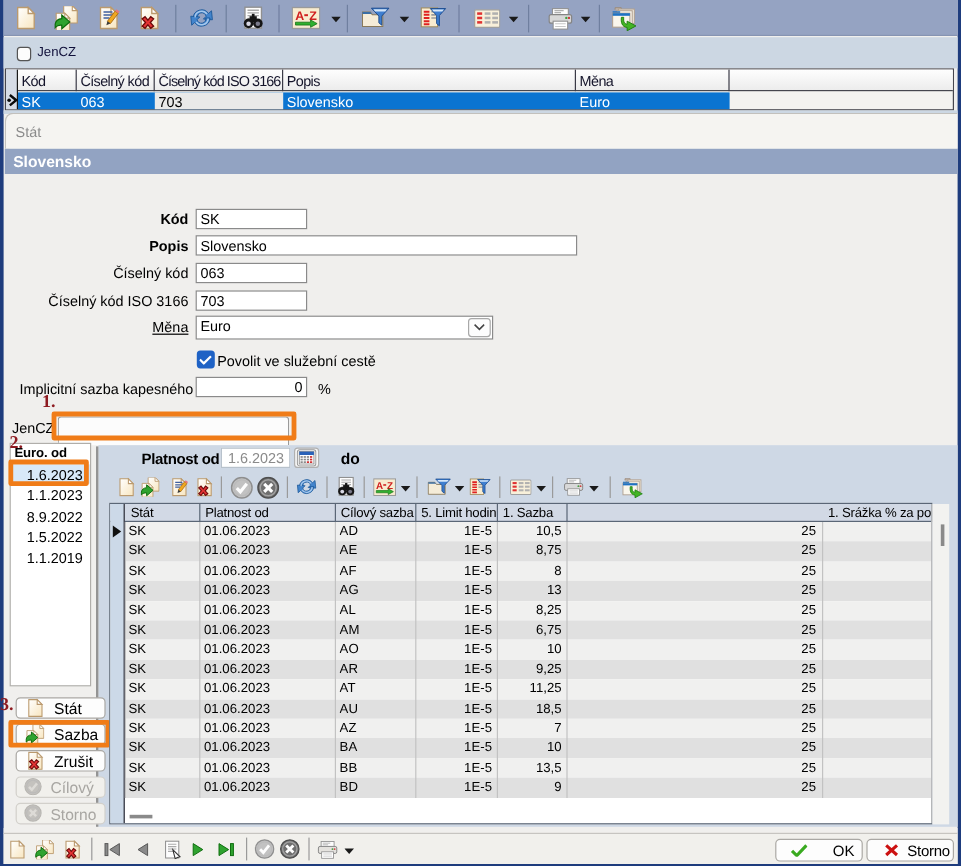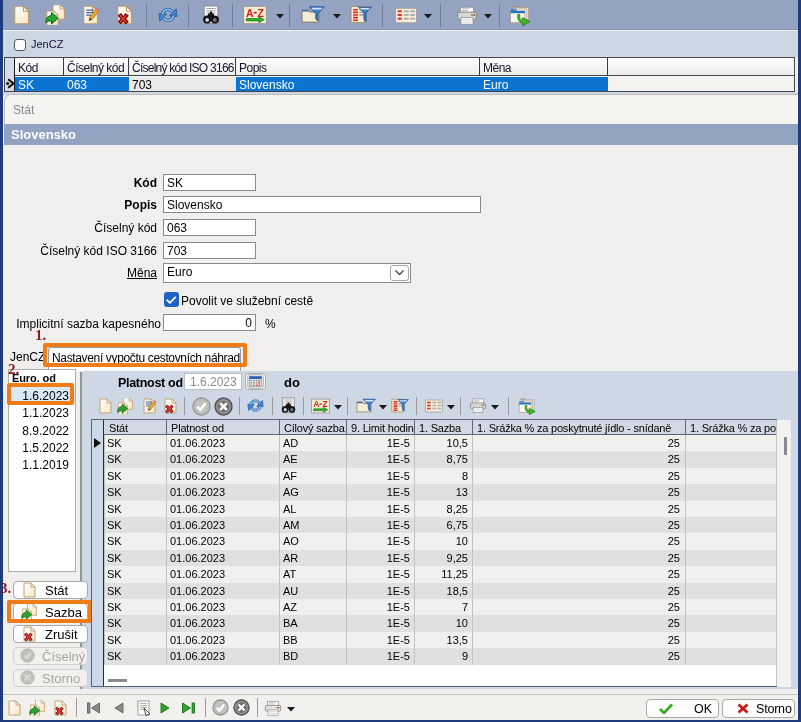--- a/index.html
+++ b/index.html
@@ -227,21 +227,20 @@
 <svg class="ab" style="left:166px;top:296px" width="11" height="8" viewBox="0 0 11 8">
       <path d="M0.6 3.6 L3.8 6.8 L9.8 0.8" stroke="#fff" stroke-width="1.8" fill="none"></path>
     </svg>
 <div class="lbl" style="left:181px;top:294px">Povolit ve služební cestě</div>
 <div class="lbl" style="right:640px;top:317px;">Implicitní sazba kapesného</div>
 <div class="inp" style="left:163px;top:314px;width:93px;height:17px;text-align:right;color:#000">0</div>
 <div class="lbl" style="left:265px;top:317px">%</div>
 <div class="rednum" style="left:35px;top:327px">1.</div>
 <div class="ab" style="left:48px;top:347px;width:193px;height:24px;background:#fcfcfc;border:1px solid #9a9a9a;border-bottom:none;border-top-left-radius:3px;border-top-right-radius:3px"></div>
 <div class="ab" style="left:10px;top:350px;font-size:12px">JenCZ</div>
-<div class="ab" style="left:52px;top:351px;font-size:12px;letter-spacing:-0.35px">Nastavení vypočtu cestovních náhrad</div>
 <div class="orect" style="left:43px;top:343px;width:204px;height:24px"></div>
 <div class="ab" style="left:82px;top:371px;width:716px;height:318px;background:#ced8e5"></div>
 <div class="ab" style="left:80px;top:372px;width:2px;height:317px;background:#949494"></div>
 <div class="rednum" style="left:8px;top:361px">2.</div>
 <div class="ab" style="left:12px;top:372px;font-weight:bold;font-size:11px;letter-spacing:-0.1px;z-index:5">Euro. od</div>
 <div class="ab" style="left:8px;top:369px;width:68px;height:203px;background:#fff;border:1px solid #b0aeaa"></div>
 <div class="ab" style="left:9px;top:387px;width:66px;height:16px;background:#d8e9f8;text-align:right;padding:2px 6px 0 0;font-size:12px">1.6.2023</div>
 <div class="ab" style="left:9px;top:404px;width:66px;height:16px;text-align:right;padding:2px 6px 0 0;font-size:12px">1.1.2023</div>
 <div class="ab" style="left:9px;top:422px;width:66px;height:16px;text-align:right;padding:2px 6px 0 0;font-size:12px">8.9.2022</div>
 <div class="ab" style="left:9px;top:439px;width:66px;height:16px;text-align:right;padding:2px 6px 0 0;font-size:12px">1.5.2022</div>
@@ -292,21 +291,21 @@
         <path d="M3.6 8.6 l1.9-1.5 1.9 2.3 1.9-2.3 1.9 1.5 -2.2 2.4 2.2 2.4 -1.9 1.5 -1.9-2.3 -1.9 2.3 -1.9-1.5 2.2-2.4 z"></path>
       </g>
     </svg>
 <div class="ab" style="left:45px;top:627px;font-size:13px">Zrušit</div>
 <div class="btn" style="left:13px;top:647px;width:75px;height:18px;background:#f1f0ec;border-color:#d2d0cb"></div>
 <svg class="ab" style="left:20px;top:648px" width="15" height="15" viewBox="0 0 16 16">
       <circle cx="8" cy="8" r="7.2" fill="#c4c2be" stroke="#b8b6b2" stroke-width="1"></circle>
       <circle cx="8" cy="8" r="5.6" fill="none" stroke="#b8b8b8" stroke-width="1" opacity="0.7"></circle>
       <path d="M4.5 8.2 L7 10.8 L11.5 5.2" stroke="#dddbd7" stroke-width="2.2" fill="none"></path>
     </svg>
-<div class="ab" style="left:42px;top:649px;color:#a8a6a2;font-size:13px">Číselný</div>
+<div class="ab" style="left:42px;top:649px;color:#a8a6a2;font-size:13px">Cílový</div>
 <div class="btn" style="left:13px;top:669px;width:75px;height:18px;background:#f1f0ec;border-color:#d2d0cb"></div>
 <svg class="ab" style="left:20px;top:670px" width="15" height="15" viewBox="0 0 16 16">
       <circle cx="8" cy="8" r="7.2" fill="#c4c2be" stroke="#b8b6b2" stroke-width="1"></circle>
       <circle cx="8" cy="8" r="5.6" fill="none" stroke="#b8b8b8" stroke-width="1" opacity="0.7"></circle>
       <path d="M5.2 5.2 L10.8 10.8 M10.8 5.2 L5.2 10.8" stroke="#dddbd7" stroke-width="2.2" fill="none"></path>
     </svg>
 <div class="ab" style="left:42px;top:671px;color:#a8a6a2;font-size:13px">Storno</div>
 <div class="rednum" style="left:0px;top:580px">3.</div>
 <div class="orect" style="left:7px;top:600px;width:85px;height:23px"></div>
 <div class="ab" style="left:118px;top:376px;font-weight:bold;font-size:12.5px;letter-spacing:-0.3px">Platnost od</div>
@@ -501,23 +500,22 @@
       <rect x="2.2" y="6" width="12.6" height="10.2" fill="#faf6ec" stroke="#b0a090" stroke-width="0.8"></rect>
       <rect x="2.2" y="6" width="12.6" height="1.9" fill="#1f72c4"></rect>
       <path d="M10.3 9 C10 12.2 10.6 13.6 12.8 14.1 L12.8 11.8 L19.2 15.3 L12.8 18.8 L12.8 16.4 C8.8 16 8.2 12.4 8.6 9 Z" fill="#44b424" stroke="#1e8010" stroke-width="0.7"></path>
     </svg>
 <div class="ab" style="left:91px;top:419px;width:686px;height:268px;background:#fff;border:1px solid #5a6676"></div>
 <div class="ab" style="left:92px;top:420px;width:684px;height:15px;background:#d2d9e5;border-bottom:1px solid #5a6676"></div>
 <div class="ab" style="left:92px;top:420px;width:12px;height:266px;background:#ccd9e8;border-right:1px solid #2a2a34"></div>
 <div class="g2h" style="left:105px;width:62px;top:420px;height:15px">Stát</div>
 <div class="g2h" style="left:167px;width:113px;top:420px;height:15px">Platnost od</div>
 <div class="g2h" style="left:280px;width:67px;top:420px;height:15px">Cílový sazba</div>
-<div class="g2h" style="left:347px;width:68px;top:420px;height:15px">9. Limit hodin</div>
+<div class="g2h" style="left:347px;width:68px;top:420px;height:15px">5. Limit hodin</div>
 <div class="g2h" style="left:415px;width:58px;top:420px;height:15px">1. Sazba</div>
-<div class="g2h" style="left:473px;width:213px;top:420px;height:15px">1. Srážka % za poskytnuté jídlo - snídaně</div>
 <div class="g2h" style="left:686px;width:91px;top:420px;height:15px">1. Srážka % za pos</div>
 <div class="ab" style="left:105px;top:435.0px;width:671px;height:16.4px;background:#f0f0ef"></div>
 <div class="g2c" style="left:107px;top:435.0px;width:57px">SK</div>
 <div class="g2c" style="left:170px;top:435.0px;width:106px">01.06.2023</div>
 <div class="g2c" style="left:283px;top:435.0px;width:60px">AD</div>
 <div class="g2c" style="left:346px;top:435.0px;width:64px;text-align:right">1E-5</div>
 <div class="g2c" style="left:414px;top:435.0px;width:54px;text-align:right">10,5</div>
 <div class="g2c" style="left:472px;top:435.0px;width:208px;text-align:right">25</div>
 <div class="ab" style="left:105px;top:451.4px;width:671px;height:16.4px;background:#e0e0e0"></div>
 <div class="g2c" style="left:107px;top:451.4px;width:57px">SK</div>

